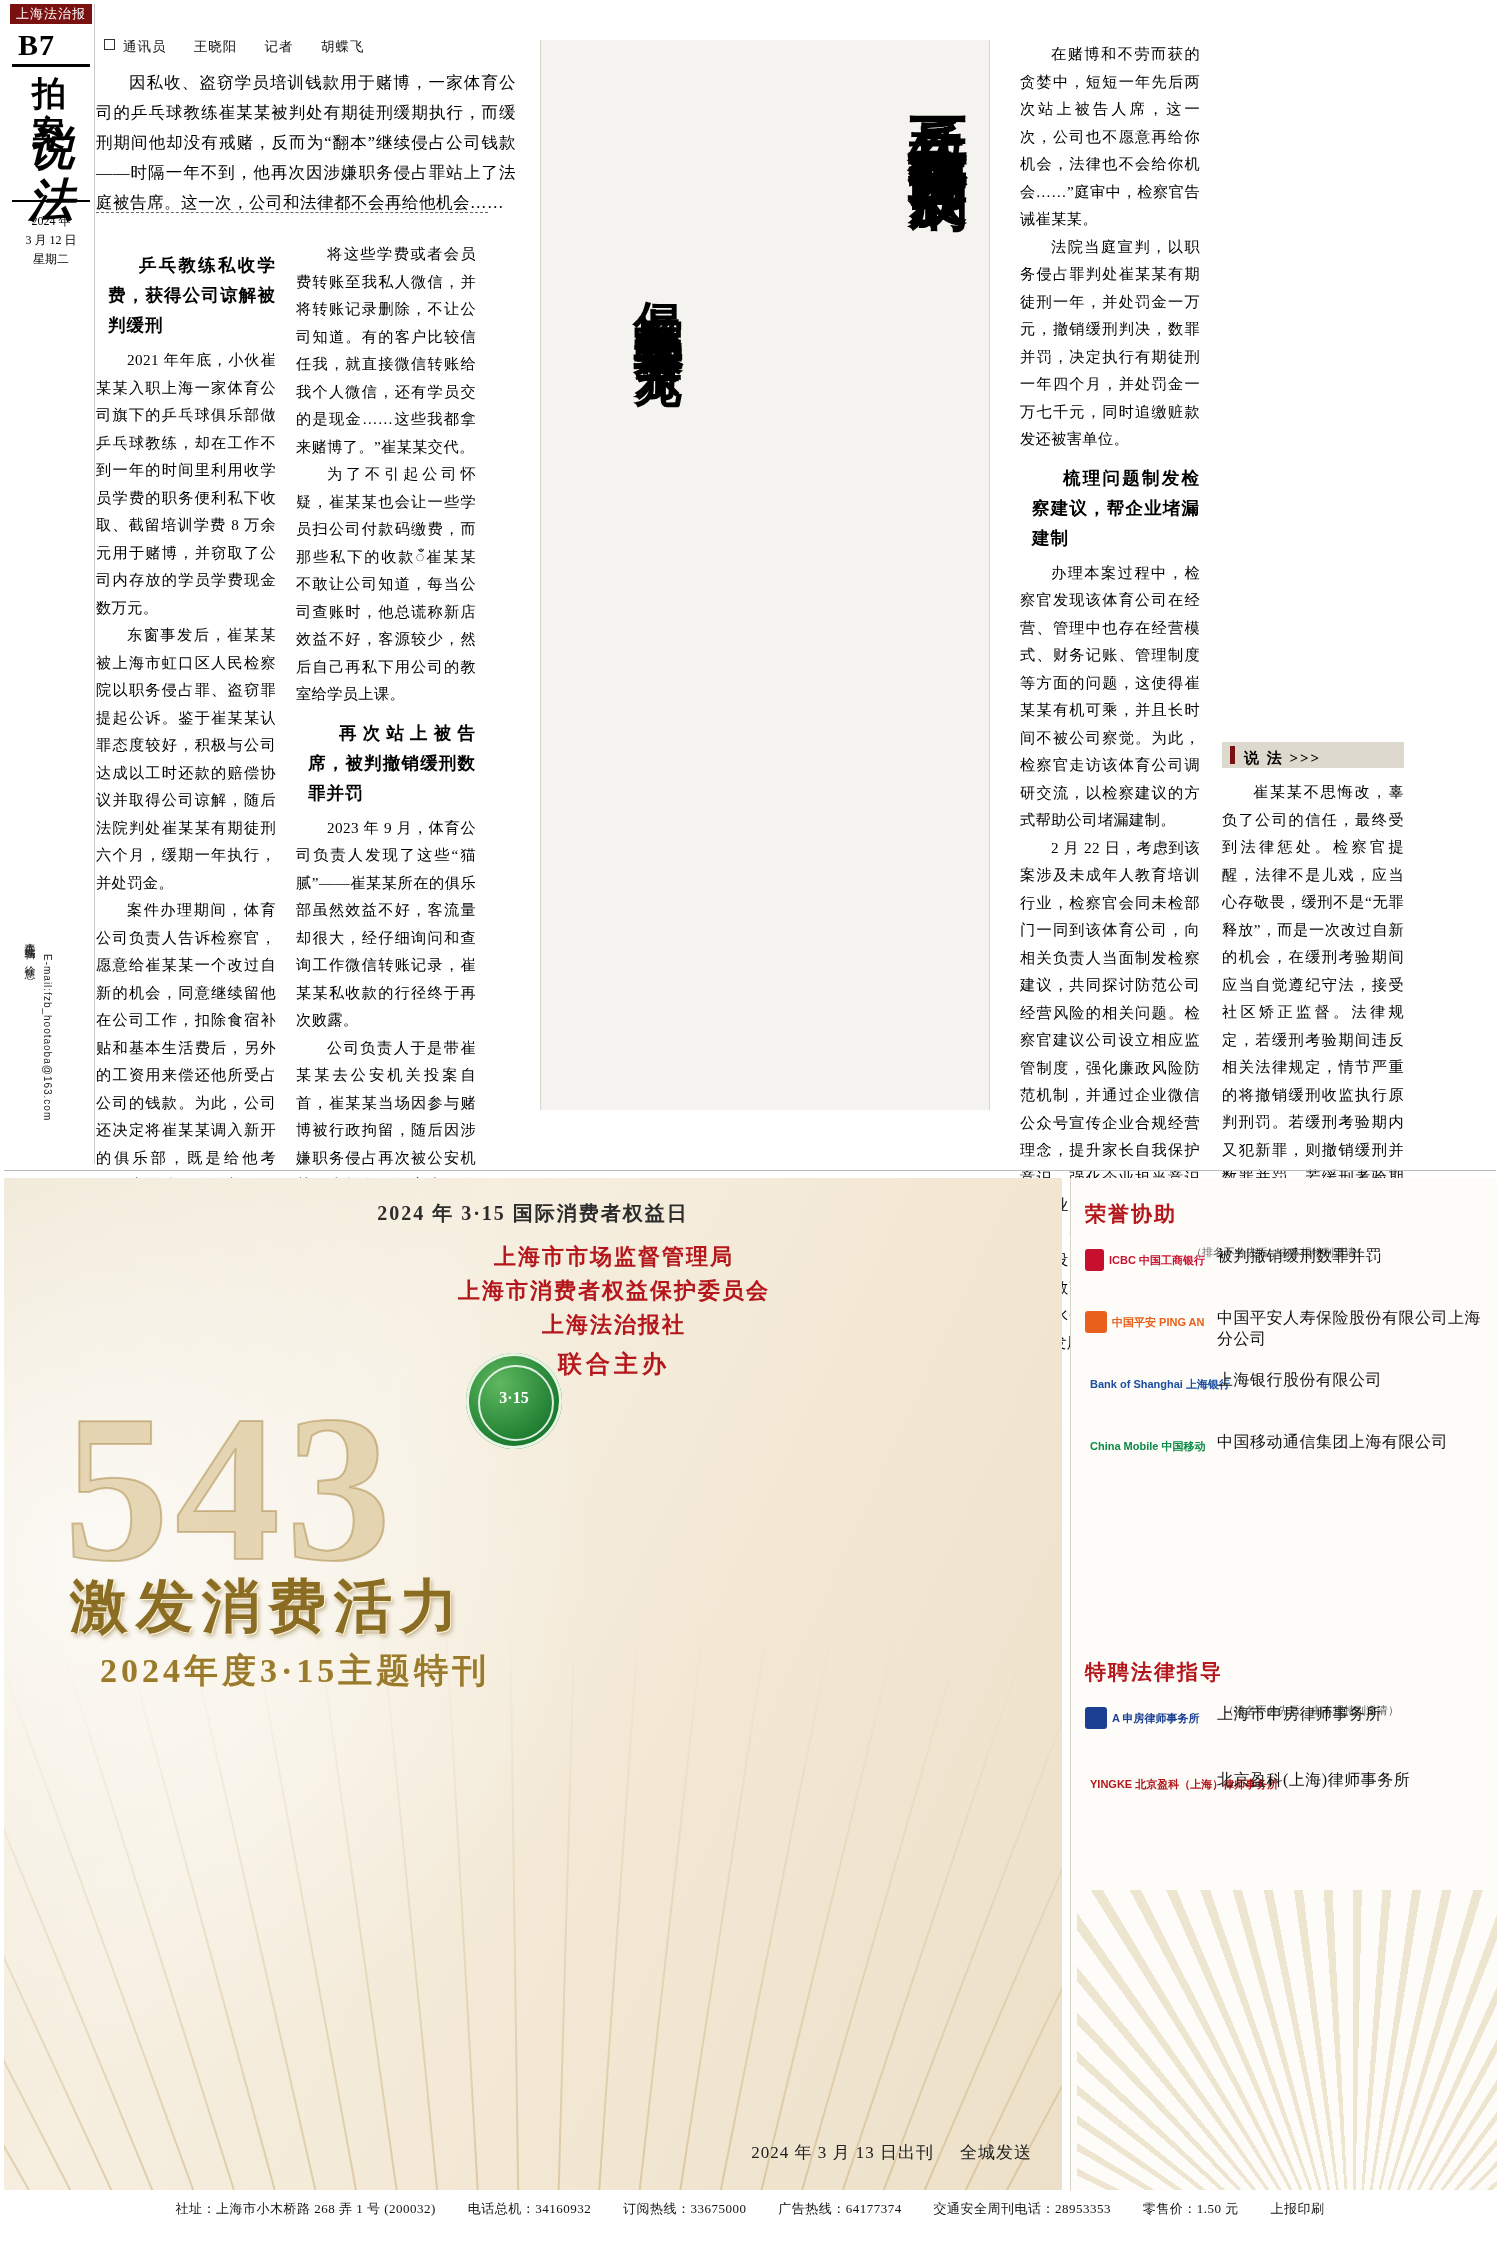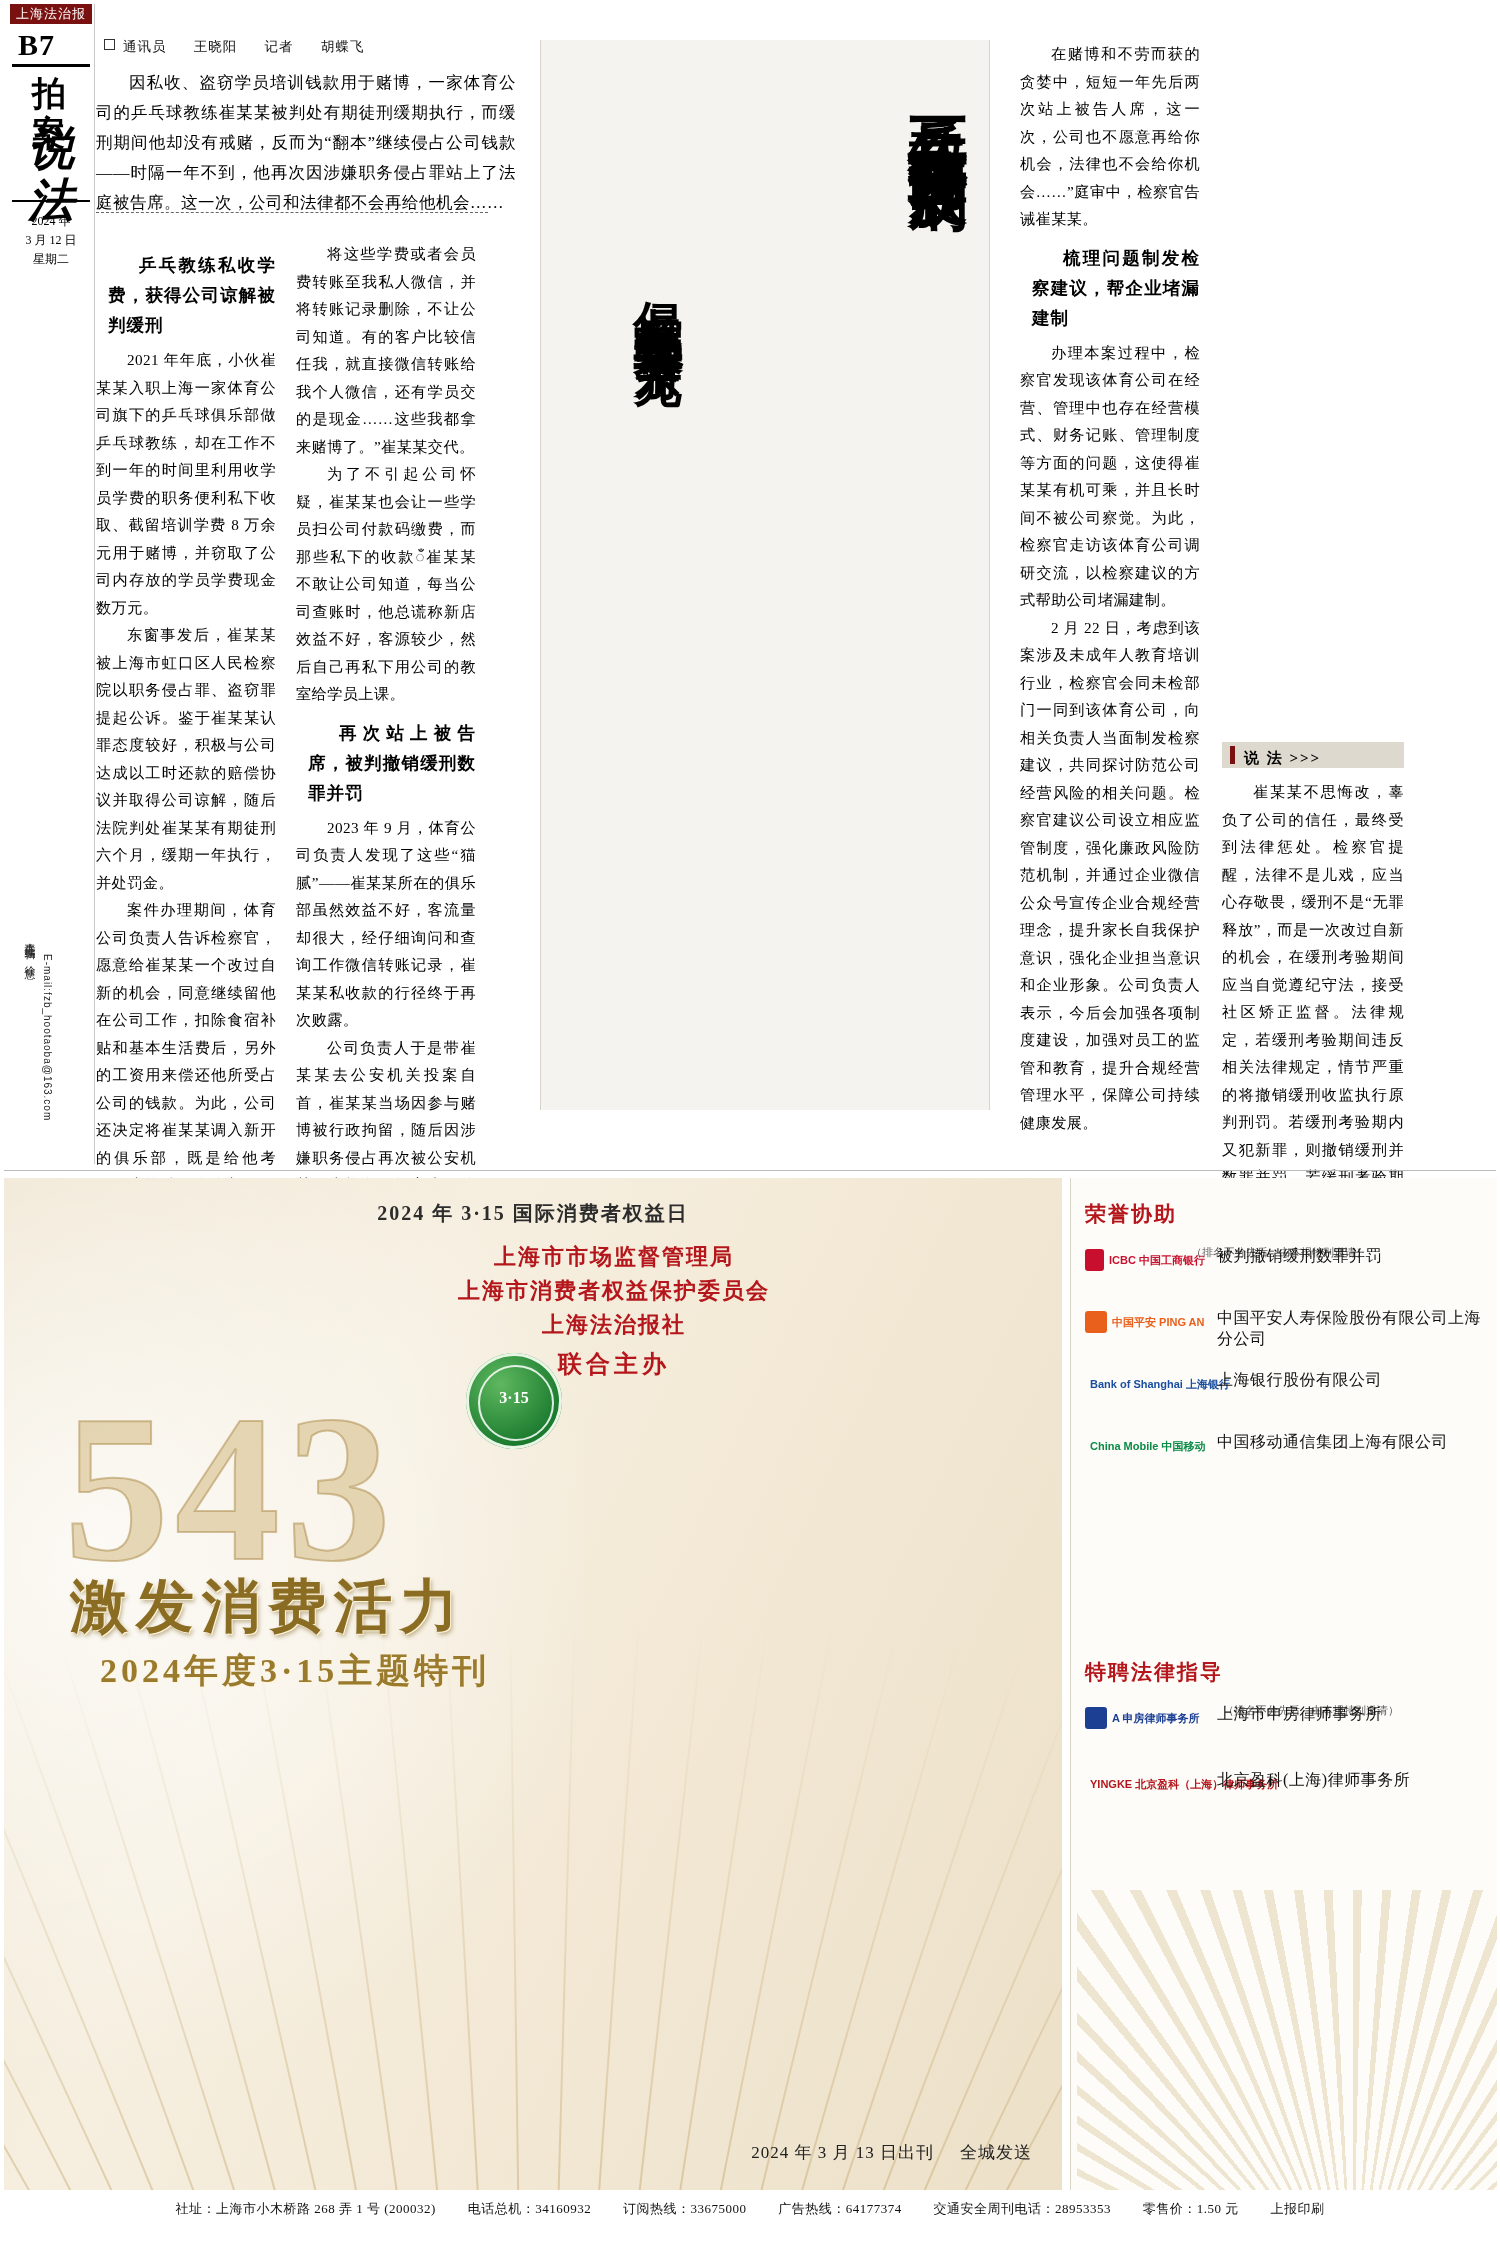--- a/index.html
+++ b/index.html
@@ -491,20 +491,21 @@
       <p class="">将这些学费或者会员费转账至我私人微信，并将转账记录删除，不让公司知道。有的客户比较信任我，就直接微信转账给我个人微信，还有学员交的是现金……这些我都拿来赌博了。”崔某某交代。</p>
       <p class="">为了不引起公司怀疑，崔某某也会让一些学员扫公司付款码缴费，而那些私下的收款ँ崔某某不敢让公司知道，每当公司查账时，他总谎称新店效益不好，客源较少，然后自己再私下用公司的教室给学员上课。</p>
       <div class="sub-h indent">再次站上被告席，被判撤销缓刑数罪并罚</div>
       <p class="">2023 年 9 月，体育公司负责人发现了这些“猫腻”——崔某某所在的俱乐部虽然效益不好，客流量却很大，经仔细询问和查询工作微信转账记录，崔某某私收款的行径终于再次败露。</p>
       <p class="">公司负责人于是带崔某某去公安机关投案自首，崔某某当场因参与赌博被行政拘留，随后因涉嫌职务侵占再次被公安机关刑事拘留。经审查，除去退给公司的部分钱款，从 2023 年 1 月至 9 月，崔某某擅自开通工作微信收款功能，通过工作微信、个人微信以及个人支付宝收款或现金收款的方式，侵占学费共计 18.8 万余元，均用于赌博、个人消费等。</p>
       <p class="">今年 2 月 21 日，该案开庭审理，检察官提出应当以职务侵占罪追究崔某某刑事责任。而且崔某某在缓刑考验期内又犯新罪，根据刑法规定，应当撤销缓刑，数罪并罚。</p>
       <p class="">“作为少儿乒乓球教练，你原本有不错的工作和收入，颇受学生和家长喜爱，但因赌博一次次将手伸向学员学费。第一次犯错后，公司不计前嫌继续雇佣你，可你仍陷</p>
     </div>
   <div class="bodycol" id="col4">
       <p class="">在赌博和不劳而获的贪婪中，短短一年先后两次站上被告人席，这一次，公司也不愿意再给你机会，法律也不会给你机会……”庭审中，检察官告诫崔某某。</p>
+      <p class="">法院当庭宣判，以职务侵占罪判处崔某某有期徒刑一年，并处罚金一万元，撤销缓刑判决，数罪并罚，决定执行有期徒刑一年四个月，并处罚金一万七千元，同时追缴赃款发还被害单位。</p>
       <div class="sub-h indent">梳理问题制发检察建议，帮企业堵漏建制</div>
       <p class="">办理本案过程中，检察官发现该体育公司在经营、管理中也存在经营模式、财务记账、管理制度等方面的问题，这使得崔某某有机可乘，并且长时间不被公司察觉。为此，检察官走访该体育公司调研交流，以检察建议的方式帮助公司堵漏建制。</p>
       <p class="">2 月 22 日，考虑到该案涉及未成年人教育培训行业，检察官会同未检部门一同到该体育公司，向相关负责人当面制发检察建议，共同探讨防范公司经营风险的相关问题。检察官建议公司设立相应监管制度，强化廉政风险防范机制，并通过企业微信公众号宣传企业合规经营理念，提升家长自我保护意识，强化企业担当意识和企业形象。公司负责人表示，今后会加强各项制度建设，加强对员工的监管和教育，提升合规经营管理水平，保障公司持续健康发展。</p>
     </div>
 
   <div class="shuofa-bar">
     <div class="tick"></div>
     <div class="txt">说 法 &gt;&gt;&gt;</div>
   </div>
   <div class="bodycol" id="col5b">

